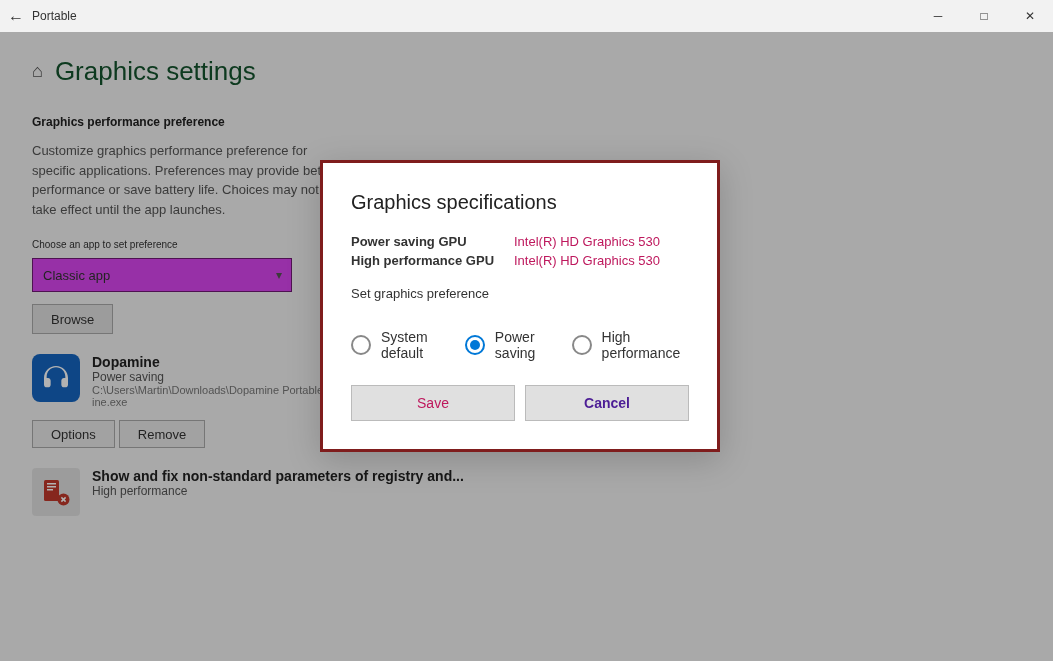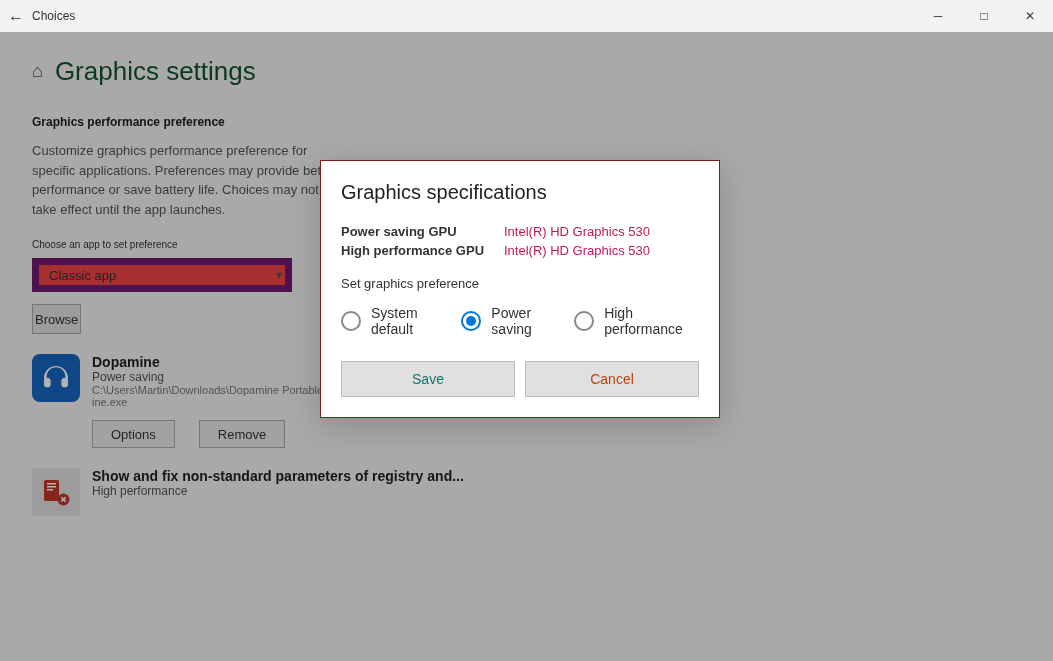--- a/index.html
+++ b/index.html
@@ -93,42 +93,42 @@
     }
 
     .dropdown-wrapper {
       width: 260px;
       position: relative;
       margin-bottom: 12px;
     }
     .dropdown {
       width: 100%;
       height: 34px;
-      border: 7px solid #701a75;
-      background: #ef4444;
+      border: 1px solid #701a75;
+      background: #d946ef;
       font-size: 13px;
       padding: 0 10px;
       appearance: none;
       cursor: pointer;
       color: #333;
       outline: none;
     }
     .dropdown-arrow {
       position: absolute;
       right: 10px;
       top: 50%;
       transform: translateY(-50%);
       font-size: 12px;
       color: #555;
       pointer-events: none;
     }
 
     .browse-btn {
       height: 30px;
-      padding: 0 2px;
+      padding: 0 18px;
       background: #e0e0e0;
       border: 1px solid #aaa;
       font-size: 13px;
       color: #333;
       cursor: pointer;
       margin-bottom: 20px;
       outline: none;
     }
 
     
@@ -167,23 +167,22 @@
     }
     .app-path {
       font-size: 11px;
       color: #777;
       word-break: break-all;
       max-width: 270px;
     }
 
     .app-action-btns {
       display: flex;
-      gap: 24px;
+      gap: 4px;
       margin-top: 8px;
-      margin-left: 60px;
       margin-bottom: 20px;
     }
     .app-action-btn {
       height: 28px;
       padding: 0 18px;
       background: #e8e8e8;
       border: 1px solid #aaa;
       font-size: 13px;
       color: #333;
       cursor: pointer;
@@ -217,24 +216,24 @@
       z-index: 10;
     }
 
     
     .dialog {
       position: absolute;
       top: 160px;
       left: 320px;
       width: 400px;
       background: white;
-      border: 1px solid #7f1d1d;
+      border: 3px solid #7f1d1d;
       box-shadow: 0 8px 32px rgba(0,0,0,0.18);
       z-index: 20;
-      padding: 20px;
+      padding: 28px;
     }
     .dialog-title {
       font-size: 20px;
       font-weight: 400;
       color: #222;
       margin-bottom: 20px;
     }
     .dialog-gpu-table {
       margin-bottom: 18px;
     }
@@ -250,21 +249,21 @@
       font-weight: 700;
       min-width: 155px;
     }
     .gpu-value {
       color: #be185d;
       text-align: right;
     }
     .dialog-pref-label {
       font-size: 13px;
       color: #333;
-      margin-bottom: 14px;
+      margin-bottom: 28px;
     }
 
     
     .radio-group {
       display: flex;
       flex-direction: row;
       gap: 12px;
       margin-bottom: 24px;
     }
     .radio-item {
@@ -305,40 +304,41 @@
     .dialog-btn {
       flex: 1;
       height: 36px;
       font-size: 14px;
       cursor: pointer;
       border: 1px solid #bbb;
       outline: none;
     }
     .dialog-btn-save {
       background: #e0e0e0;
-      color: #0f766e;
+      color: #be185d;
     }
     .dialog-btn-cancel {
       background: #e0e0e0;
-      color: #c2410c;
+      color: #4c1d95;
+      font-weight: bold;
     }
 
     .back-icon {
       cursor: pointer;
       font-size: 16px;
       color: #333;
     }
   </style>
 </head>
 <body>
 
 <div class="titlebar">
   <div class="titlebar-left">
     <span class="back-icon">←</span>
-    <span class="titlebar-title">Choices</span>
+    <span class="titlebar-title">Portable</span>
   </div>
   <div class="titlebar-controls">
     <button class="titlebar-btn">─</button>
     <button class="titlebar-btn">□</button>
     <button class="titlebar-btn close">✕</button>
   </div>
 </div>
 
 <div class="main">
   

